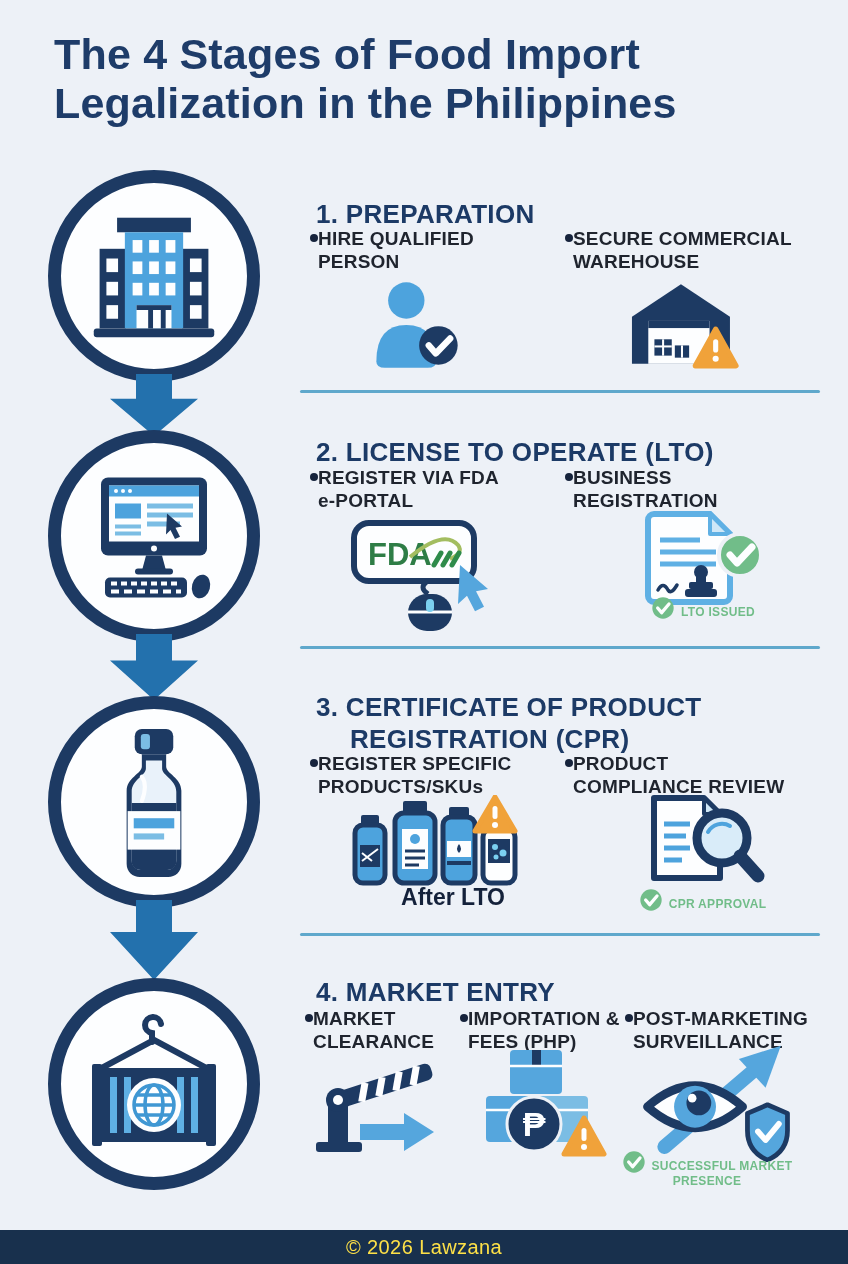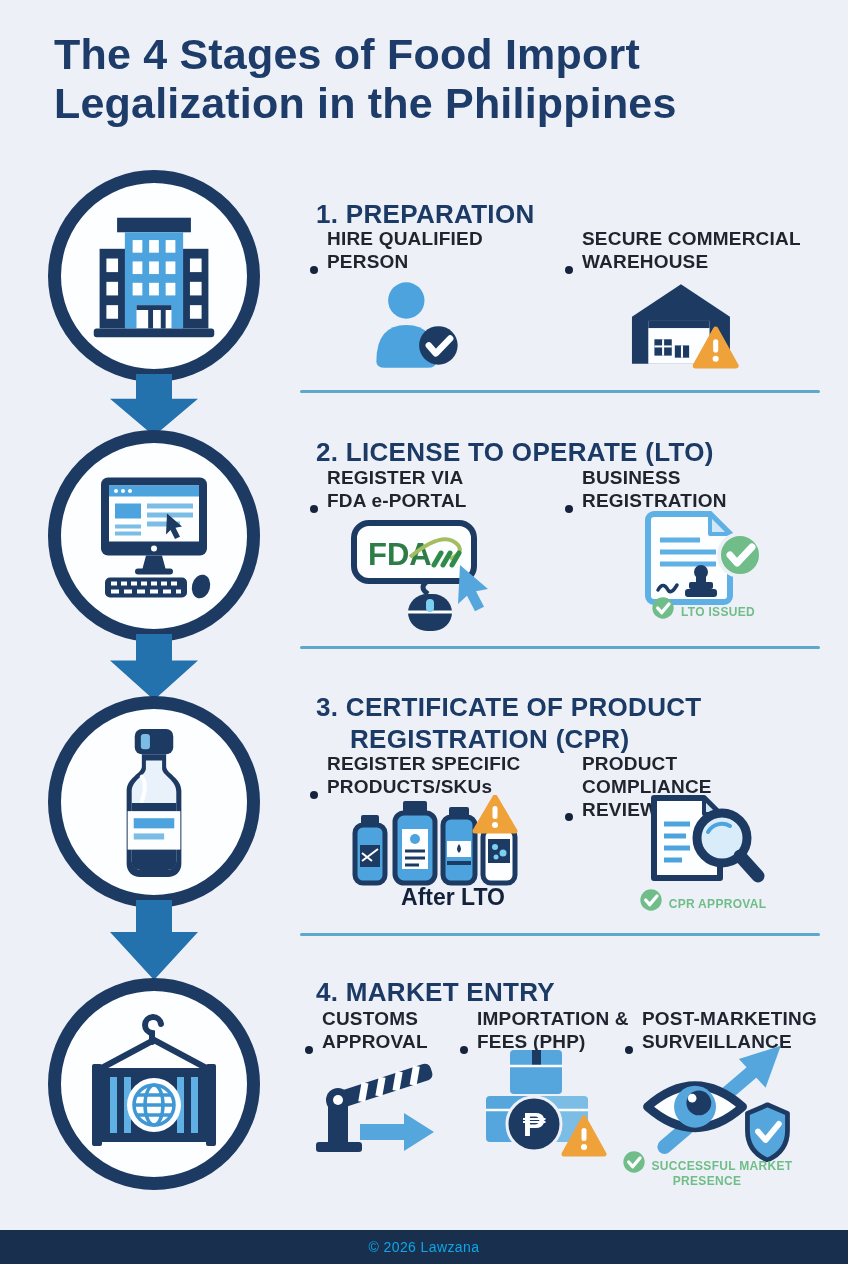--- a/index.html
+++ b/index.html
@@ -23,21 +23,21 @@
     background:#fdfeff;display:flex;align-items:center;justify-content:center;
   }
   .down-arrow{position:absolute;left:110px;width:88px;}
   
   .h2{
     position:absolute;margin:16px;
     font-size:26px;font-weight:bold;color:#1c3a66;letter-spacing:0.3px;
     line-height:1.22;
   }
   .h2.hang{padding-left:34px;text-indent:-34px;}
-  .bullet-item{position:absolute;display:flex;gap:9px;align-items:flex-end;}
+  .bullet-item{position:absolute;display:flex;}
   .bullet-dot{
     width:8px;height:8px;border-radius:50%;background:#16233c;
     margin-top:6px;flex:0 0 auto;
   }
   .bullet-label{
     font-size:19px;font-weight:bold;color:#1f242e;
     line-height:1.2;letter-spacing:0.2px;
   }
   .divider{position:absolute;left:300px;width:520px;height:3px;background:#5fa8cc;border-radius:2px;}
   .icon-abs{position:absolute;}
@@ -48,21 +48,21 @@
   }
   .badge .badge-check{vertical-align:-4px;margin-right:6px;}
   .caption{
     position:absolute;text-align:center;
     font-size:23px;font-weight:bold;color:#14213a;
   }
   .footer{
     position:absolute;left:0;top:1230px;width:848px;height:34px;
     background:#18304d;display:flex;align-items:center;justify-content:center;
   }
-  .footer span{color:#0ea5e9;font-size:14px;letter-spacing:0.4px;}
+  .footer span{color:#fde047;font-size:20px;letter-spacing:0.4px;}
   svg text{font-family:"Liberation Sans", sans-serif;}
 </style>
 </head>
 <body>
 
 <div class="canvas">
 
   <h1 class="title">The 4 Stages of Food Import Legalization in the Philippines</h1>
 
   <div class="circle" style="top:170px">
@@ -337,21 +337,21 @@
       <path d="M10 18 l6 7 l11 -13" stroke="#fdfeff" stroke-width="5" fill="none" stroke-linecap="round" stroke-linejoin="round"></path>
     </svg><span>CPR APPROVAL</span>
   </div>
 
   <div class="divider" style="top:933px"></div>
 
   <h2 class="h2" style="left:300px;top:961px">4. MARKET ENTRY</h2>
 
   <div class="bullet-item" style="left:305px;top:1008px;width:145px">
     <span class="bullet-dot"></span>
-    <span class="bullet-label">CUSTOMS APPROVAL</span>
+    <span class="bullet-label">MARKET CLEARANCE</span>
   </div>
   <div class="bullet-item" style="left:460px;top:1008px;width:175px">
     <span class="bullet-dot"></span>
     <span class="bullet-label">IMPORTATION &amp; FEES (PHP)</span>
   </div>
   <div class="bullet-item" style="left:625px;top:1008px;width:200px">
     <span class="bullet-dot"></span>
     <span class="bullet-label">POST-MARKETING SURVEILLANCE</span>
   </div>
 

